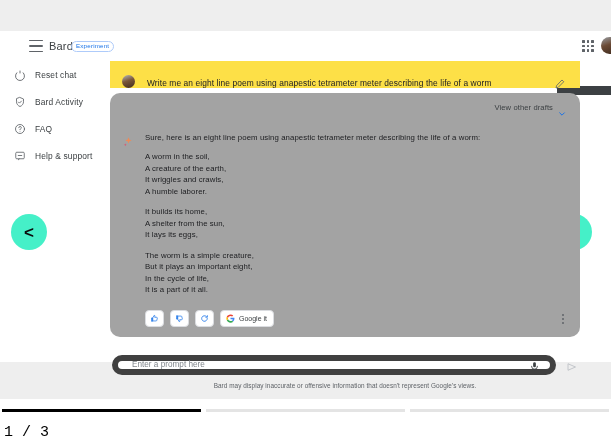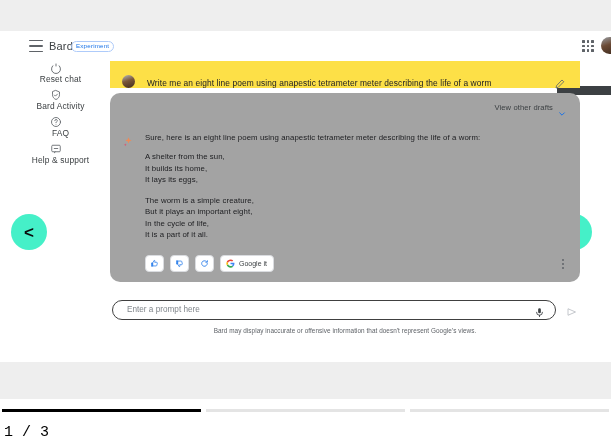--- a/index.html
+++ b/index.html
@@ -66,21 +66,21 @@
   }
   .tooltip-tab {
     position: absolute; left: 595px; top: 53px; width: 11px; height: 11px;
     background: #5f6368; border-radius: 1px;
   }
 
   
   .sidebar { position: absolute; left: 0; top: 30px; width: 108px; }
   .side-item {
     position: relative; display: flex; align-items: center;
-    height: 27px; padding-left: 13px; cursor: pointer; flex-direction: column;
+    height: 27px; padding-left: 13px; cursor: pointer;
   }
   .side-ico {
     width: 13px; height: 13px; flex: none; margin-right: 9px;
     display: flex; align-items: center; justify-content: center;
     color: #5f6368;
   }
   .side-ico svg { display: block; }
   .side-lbl { font-size: 8.4px; color: #3c4043; letter-spacing: .15px; }
 
   
@@ -142,22 +142,22 @@
   .kebab {
     position: absolute; right: 12px; bottom: 11px;
     width: 10px; height: 14px; display: flex; flex-direction: column;
     align-items: center; justify-content: center; gap: 2px; cursor: pointer;
   }
   .kebab i { width: 2px; height: 2px; border-radius: 50%; background: #5f6368; display:block; }
 
   
   .input-wrap { display: flex; align-items: center; margin-top: 18px; padding: 0 2px; }
   .input-box {
-    flex: 1; height: 20px; border: 1px solid #404040; border-radius: 14px;
-    display: flex; align-items: center; padding: 0 10px 0 14px; background: #fff;
+    flex: 1; height: 20px; border: 6px solid #404040; border-radius: 14px;
+    display: flex; align-items: flex-end; padding: 0 10px 0 14px; background: #fff;
   }
   .prompt-input {
     flex: 1; border: none; outline: none; background: transparent;
     font-family: "Liberation Sans", sans-serif; font-size: 8.2px; color: #202124;
   }
   .prompt-input::placeholder { color: #80868b; }
   .mic { width: 11px; height: 11px; color: #3c4043; cursor: pointer; flex:none; }
   .send { width: 12px; height: 12px; margin-left: 10px; color: #bdc1c6; cursor: pointer; flex:none; }
   .disclaimer {
     text-align: center; font-size: 6.4px; color: #5f6368;
@@ -282,24 +282,30 @@
         <div class="answer-body">
           <span class="sparkle">
             <svg width="12" height="12" viewBox="0 0 24 24">
               <path d="M13 2.5l1.7 4.6 4.6 1.7-4.6 1.7L13 15.1l-1.7-4.6-4.6-1.7 4.6-1.7z" fill="#ef8a56"></path>
               <path d="M6.6 14.6l.8 2.2 2.2.8-2.2.8-.8 2.2-.8-2.2-2.2-.8 2.2-.8z" fill="#d9566f"></path>
             </svg>
           </span>
           <div class="answer-text">
             <div class="lead">Sure, here is an eight line poem using anapestic tetrameter meter describing the life of a worm:</div>
 
-
             <div class="stanza">
+              <div class="line">A worm in the soil,</div>
+              <div class="line">A creature of the earth,</div>
+              <div class="line">It wriggles and crawls,</div>
+              <div class="line">A humble laborer.</div>
+            </div>
+
+            <div class="stanza">
+              <div class="line">It builds its home,</div>
               <div class="line">A shelter from the sun,</div>
-              <div class="line">It builds its home,</div>
               <div class="line">It lays its eggs,</div>
             </div>
 
             <div class="stanza">
               <div class="line">The worm is a simple creature,</div>
               <div class="line">But it plays an important eight,</div>
               <div class="line">In the cycle of life,</div>
               <div class="line">It is a part of it all.</div>
             </div>
           </div>

